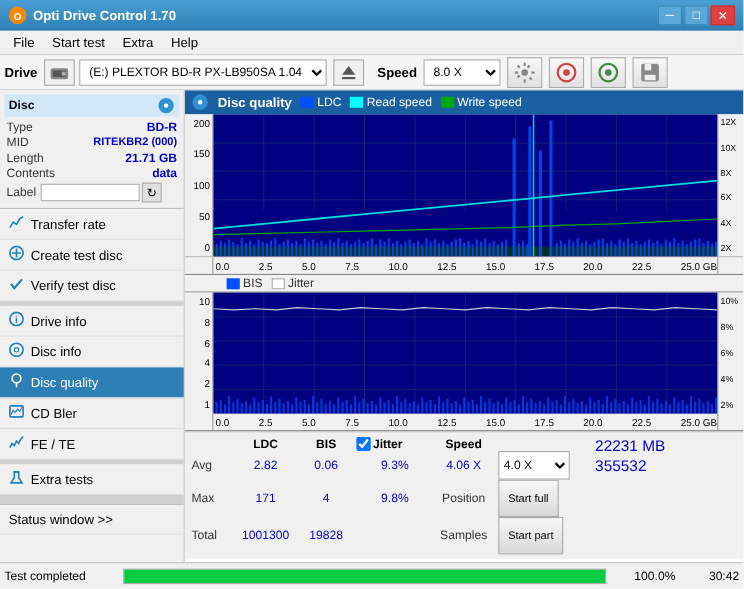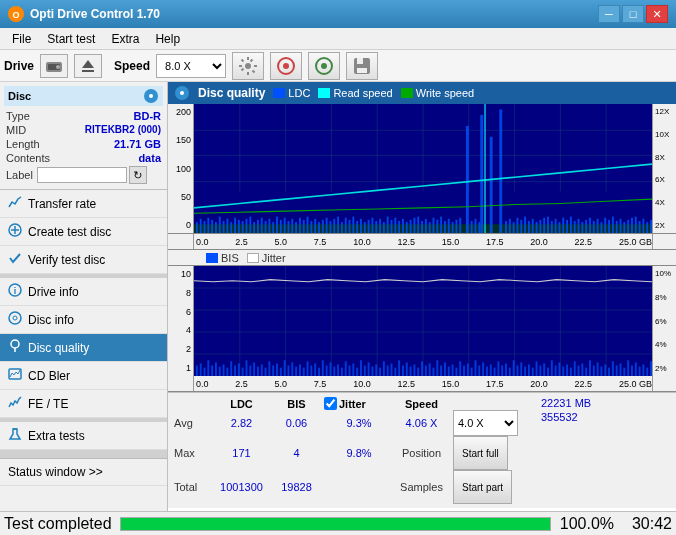--- a/index.html
+++ b/index.html
@@ -37,21 +37,21 @@
     .label-input-row { display: flex; align-items: center; padding: 1px 2px; }
     .label-input { width: 90px; height: 16px; border: 1px solid #aaa; font-size: 10px; }
     .refresh-btn { width: 18px; height: 18px; background: #e0e0e0; border: 1px solid #aaa; margin-left:2px; cursor:pointer; font-size:11px; display:flex;align-items:center;justify-content:center; }
 
     
     .nav-item { height: 28px; display: flex; align-items: center; padding: 0 8px; cursor: pointer; font-size: 12px; border-bottom: 1px solid #ddd; gap: 6px; }
     .nav-item.active { background: #2d7fb5; color: white; }
     .nav-divider { height: 4px; background: #d0d0d0; }
 
     
-    #statusbar { height: 24px; background: #f0f0f0; border-top: 1px solid #c0c0c0; display: flex; align-items: center; padding: 0 4px; font-size: 16px; gap: 8px; }
+    #statusbar { height: 24px; background: #f0f0f0; border-top: 1px solid #c0c0c0; display: flex; align-items: center; padding: 0 4px; font-size: 11px; gap: 8px; }
     #progress-bar-container { flex: 1; height: 14px; background: white; border: 1px solid #aaa; }
     #progress-bar { height: 100%; background: #00cc44; width: 100%; }
     #status-text { min-width: 60px; text-align: right; }
     #status-time { min-width: 50px; text-align: right; }
 
     
     #chart-area { flex: 1; background: white; display: flex; flex-direction: column; overflow: hidden; }
     #chart-header { background: #1a5fa0; padding: 3px 6px; display:flex; align-items:center; gap: 8px; }
     #chart-title { color: white; font-weight: bold; font-size: 12px; }
     .legend-item { display: flex; align-items: center; gap: 3px; font-size: 11px; color: white; }
@@ -89,20 +89,23 @@
 
 <div id="toolbar">
   <span style="font-size:12px;font-weight:bold;margin-right:2px;">Drive</span>
   <div class="tb-icon-btn" title="Drive">
     <svg width="18" height="16" viewBox="0 0 18 16">
         <rect x="1" y="4" width="16" height="10" rx="2" fill="#888"></rect>
         <rect x="3" y="6" width="12" height="6" rx="1" fill="#555"></rect>
         <circle cx="13" cy="9" r="2" fill="#aaa"></circle>
       </svg>
   </div>
+  <select id="drive-select" style="height:24px;font-size:11px;background:white;border:1px solid #aaa;padding:0 4px;min-width:220px;">
+    <option>(E:) PLEXTOR BD-R  PX-LB950SA 1.04</option>
+  </select>
   <div class="tb-icon-btn" title="Eject" style="margin-left:2px;">
     <svg width="16" height="16" viewBox="0 0 16 16">
         <polygon points="8,2 14,10 2,10" fill="#555"></polygon>
         <rect x="2" y="12" width="12" height="2" fill="#555"></rect>
       </svg>
   </div>
   <span style="font-size:12px;font-weight:bold;margin-left:8px;margin-right:2px;">Speed</span>
   <select style="height:24px;font-size:11px;background:white;border:1px solid #aaa;padding:0 4px;width:70px;">
     <option>8.0 X</option>
   </select>
@@ -708,21 +711,21 @@
             <td style="text-align:center; color:#0000cc;">19828</td>
             <td></td>
             <td style="text-align:center; color:#333;">Samples</td>
             <td style="padding-left:4px;">
               <button class="btn-start">Start part</button>
             </td>
           </tr>
         </tbody>
       </table>
 
-      <div style="display:flex; flex-direction:column; font-size:11px; gap:2px; margin-left:4px;">
+      <div style="display:flex; flex-direction:column; font-size:14px; gap:2px; margin-left:4px;">
         <div style="color:#0000cc;"><span>22231 MB</span></div>
         <div style="color:#0000cc;"><span>355532</span></div>
       </div>
     </div>
 
   </div>
 </div>
 
 <div id="statusbar">
   <span style="min-width:100px;">Test completed</span>

